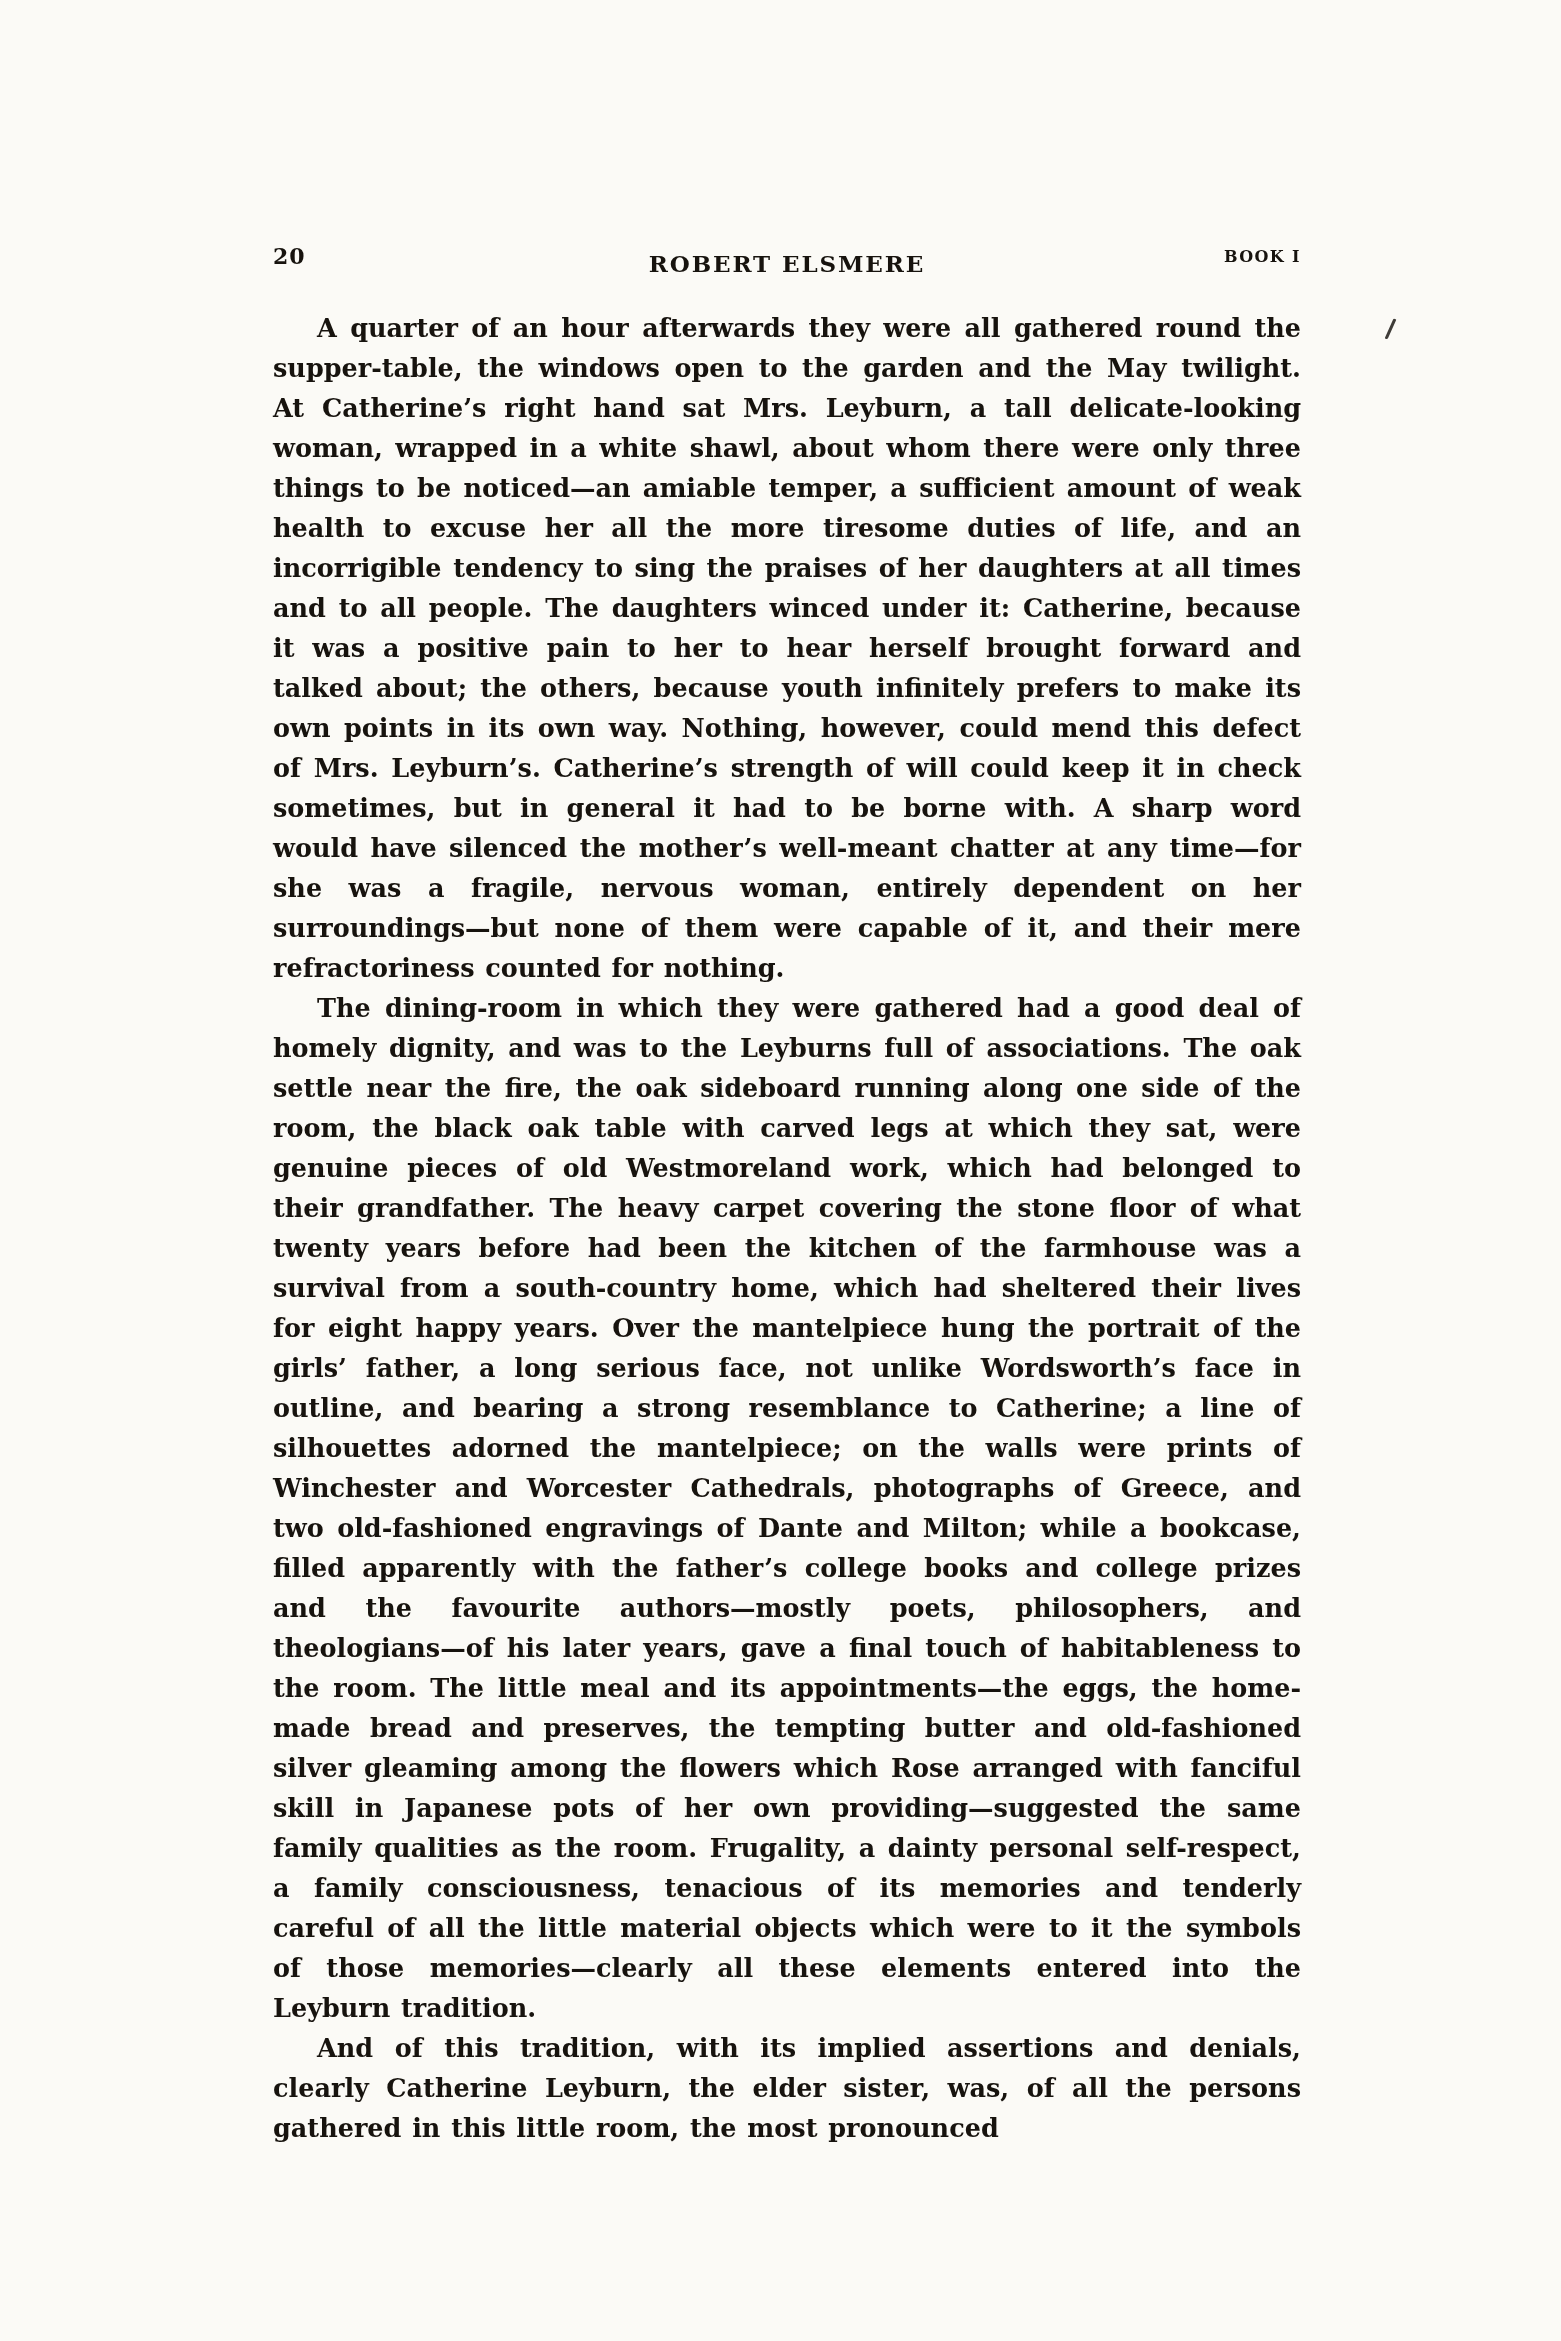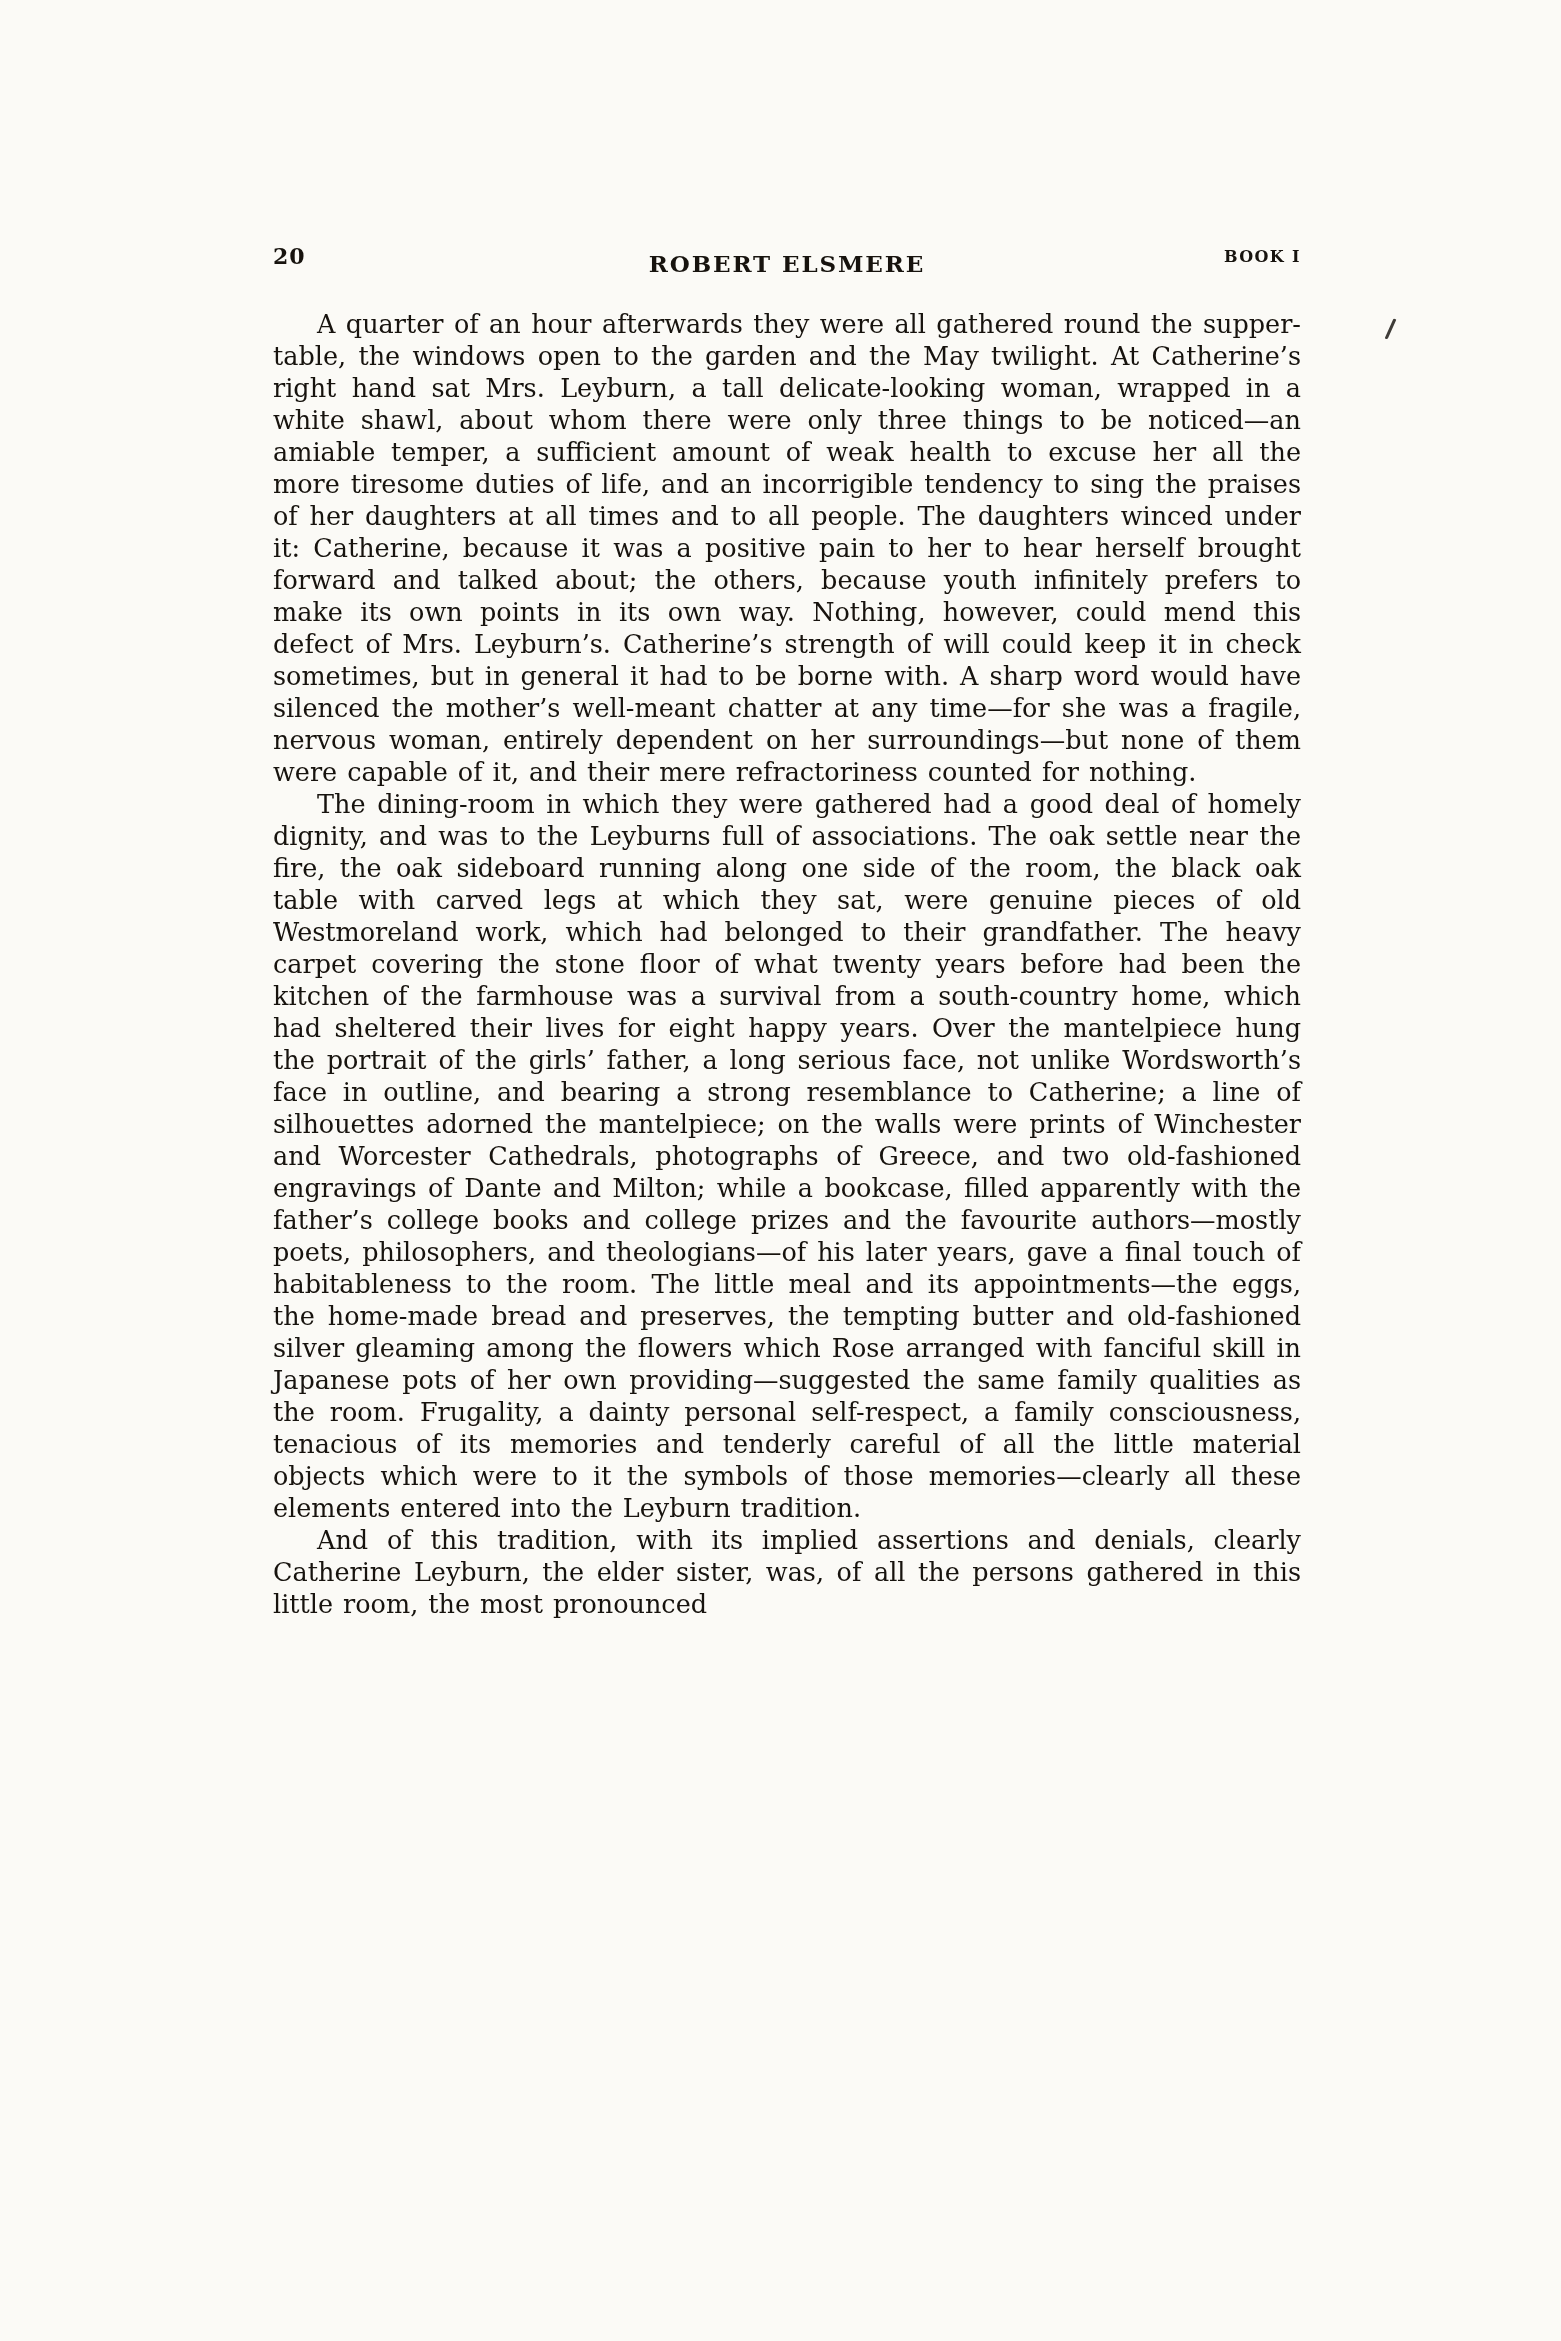--- a/index.html
+++ b/index.html
@@ -50,23 +50,24 @@
     position: absolute;
     right: 0;
     top: 7px;
     font-size: 16px;
     letter-spacing: 1.4px;
   }
 
   .text-block {
     margin-top: 34px;
     font-size: 25.5px;
-    line-height: 32px;
+    line-height: 40px;
     text-align: justify;
     word-spacing: 1.9px;
+    font-weight: bold;
   }
   .text-block p {
     margin: 0;
     text-indent: 44px;
   }
 
   
   .pen-mark {
     position: absolute;
     left: 1389px;

